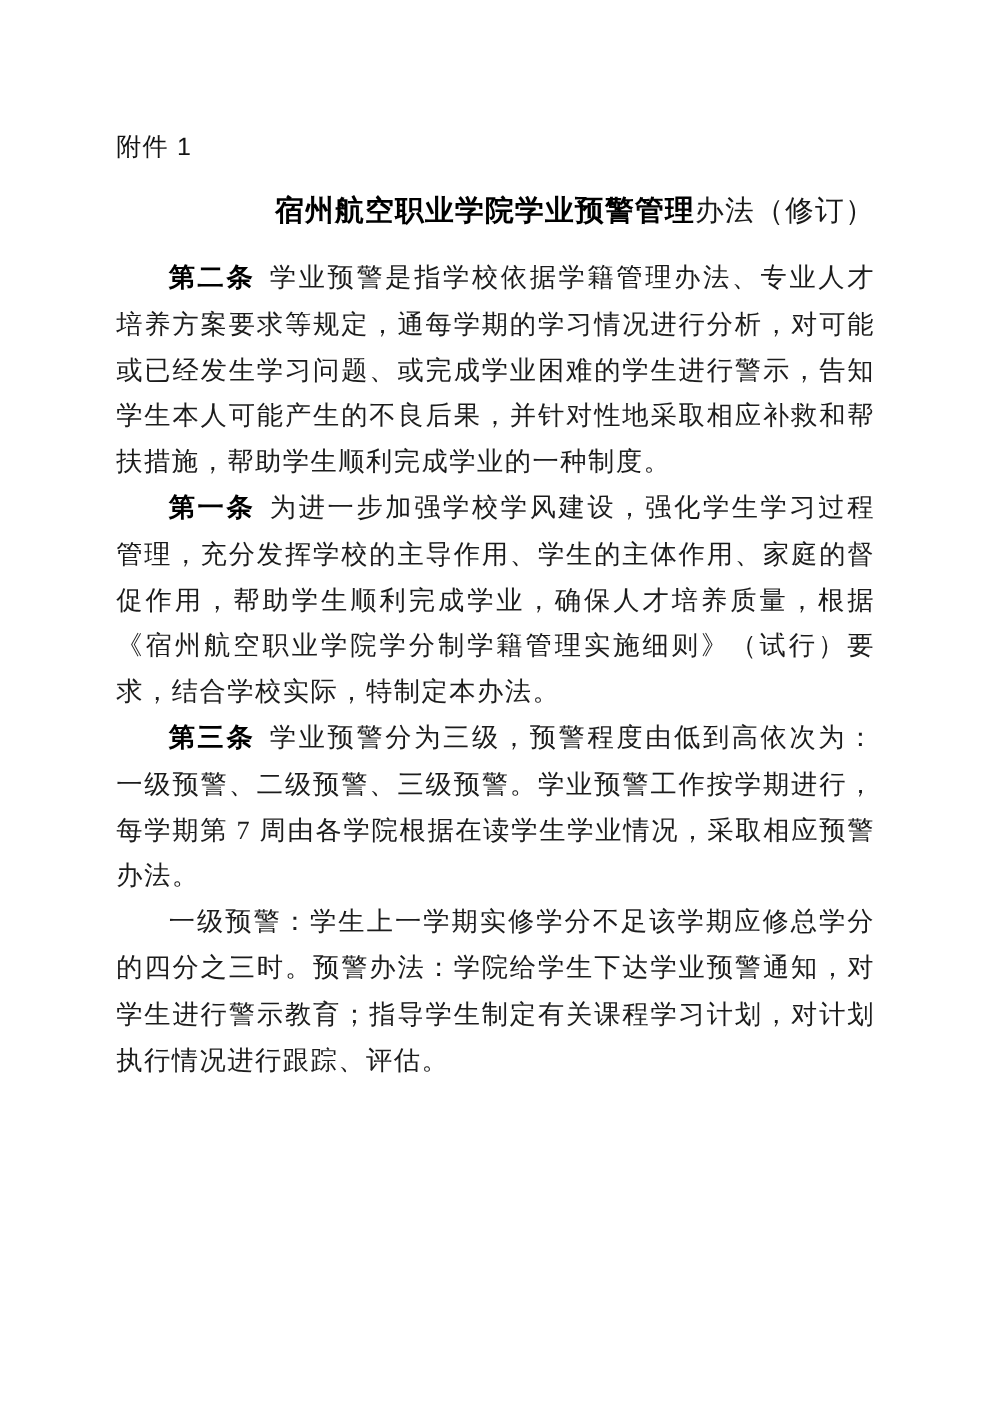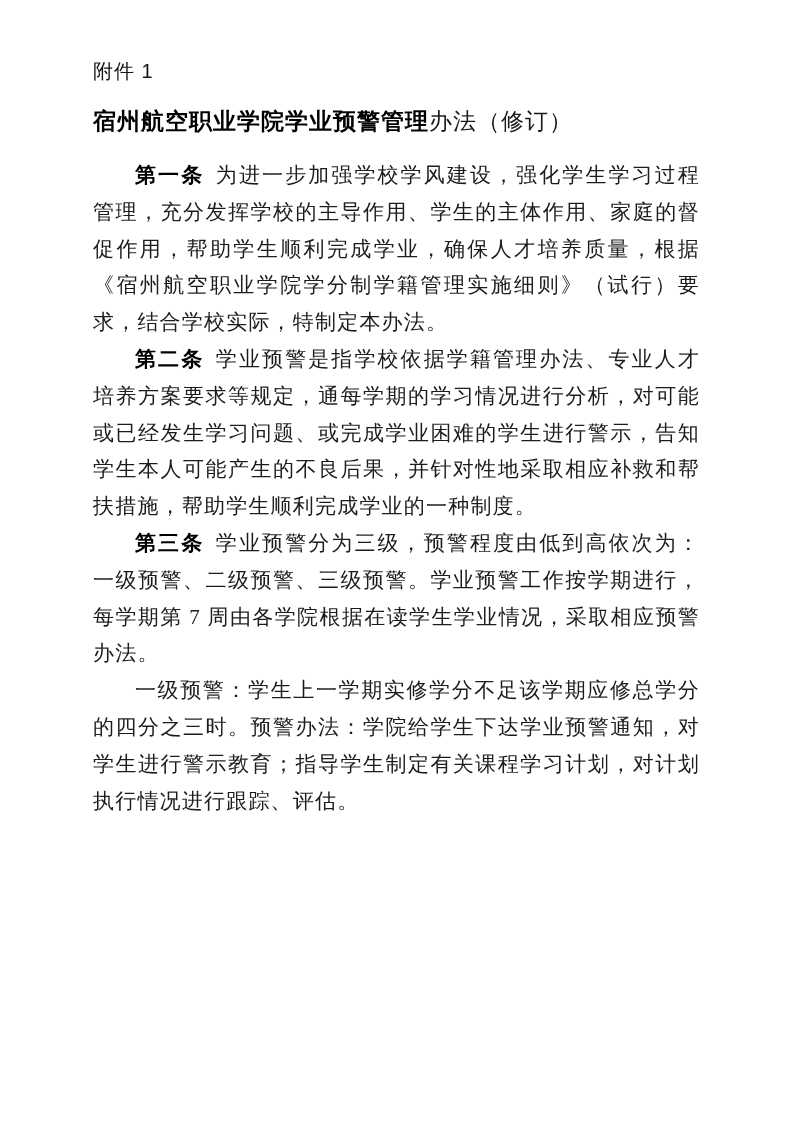--- a/index.html
+++ b/index.html
@@ -6,34 +6,34 @@
     margin: 0;
     padding: 0;
     background: #ffffff;
   }
   .page {
     position: relative;
     width: 794px;
     height: 1122px;
     background: #ffffff;
     box-sizing: border-box;
-    padding: 58px 94px 0 93px;
+    padding: 105px 94px 0 93px;
     overflow: hidden;
     color: #111111;
   }
   .attachment {
     font-family: "Liberation Sans", "DejaVu Sans", sans-serif;
     font-size: 20px;
     line-height: 26px;
     color: #141414;
     letter-spacing: 1px;
   }
   .doc-title {
     margin: 22px 0 0 0;
-    text-align: left;
+    text-align: right;
     font-size: 23px;
     line-height: 32px;
     letter-spacing: 1px;
     font-family: "Liberation Serif", "DejaVu Serif", serif;
     font-weight: normal;
   }
   .title-bold {
     font-weight: 700;
     color: #000000;
   }
@@ -64,23 +64,23 @@
 <body>
 
 <div class="page">
 
   <div class="attachment">附件 1</div>
 
   <h1 class="doc-title"><span class="title-bold">宿州航空职业学院学业预警管理</span><span class="title-regular">办法（修订）</span></h1>
 
   <div class="body-text">
 
+    <p class="para"><span class="article-label">第二条</span><span>学业预警是指学校依据学籍管理办法、专业人才培养方案要求等规定，通每学期的学习情况进行分析，对可能或已经发生学习问题、或完成学业困难的学生进行警示，告知学生本人可能产生的不良后果，并针对性地采取相应补救和帮扶措施，帮助学生顺利完成学业的一种制度。</span></p>
+
     <p class="para"><span class="article-label">第一条</span><span>为进一步加强学校学风建设，强化学生学习过程管理，充分发挥学校的主导作用、学生的主体作用、家庭的督促作用，帮助学生顺利完成学业，确保人才培养质量，根据《宿州航空职业学院学分制学籍管理实施细则》（试行）要求，结合学校实际，特制定本办法。</span></p>
-
-    <p class="para"><span class="article-label">第二条</span><span>学业预警是指学校依据学籍管理办法、专业人才培养方案要求等规定，通每学期的学习情况进行分析，对可能或已经发生学习问题、或完成学业困难的学生进行警示，告知学生本人可能产生的不良后果，并针对性地采取相应补救和帮扶措施，帮助学生顺利完成学业的一种制度。</span></p>
 
     <p class="para"><span class="article-label">第三条</span><span>学业预警分为三级，预警程度由低到高依次为：一级预警、二级预警、三级预警。学业预警工作按学期进行，每学期第 7 周由各学院根据在读学生学业情况，采取相应预警办法。</span></p>
 
     <p class="para"><span>一级预警：学生上一学期实修学分不足该学期应修总学分的四分之三时。预警办法：学院给学生下达学业预警通知，对学生进行警示教育；指导学生制定有关课程学习计划，对计划执行情况进行跟踪、评估。</span></p>
 
 
   </div>
 
 </div>
 

